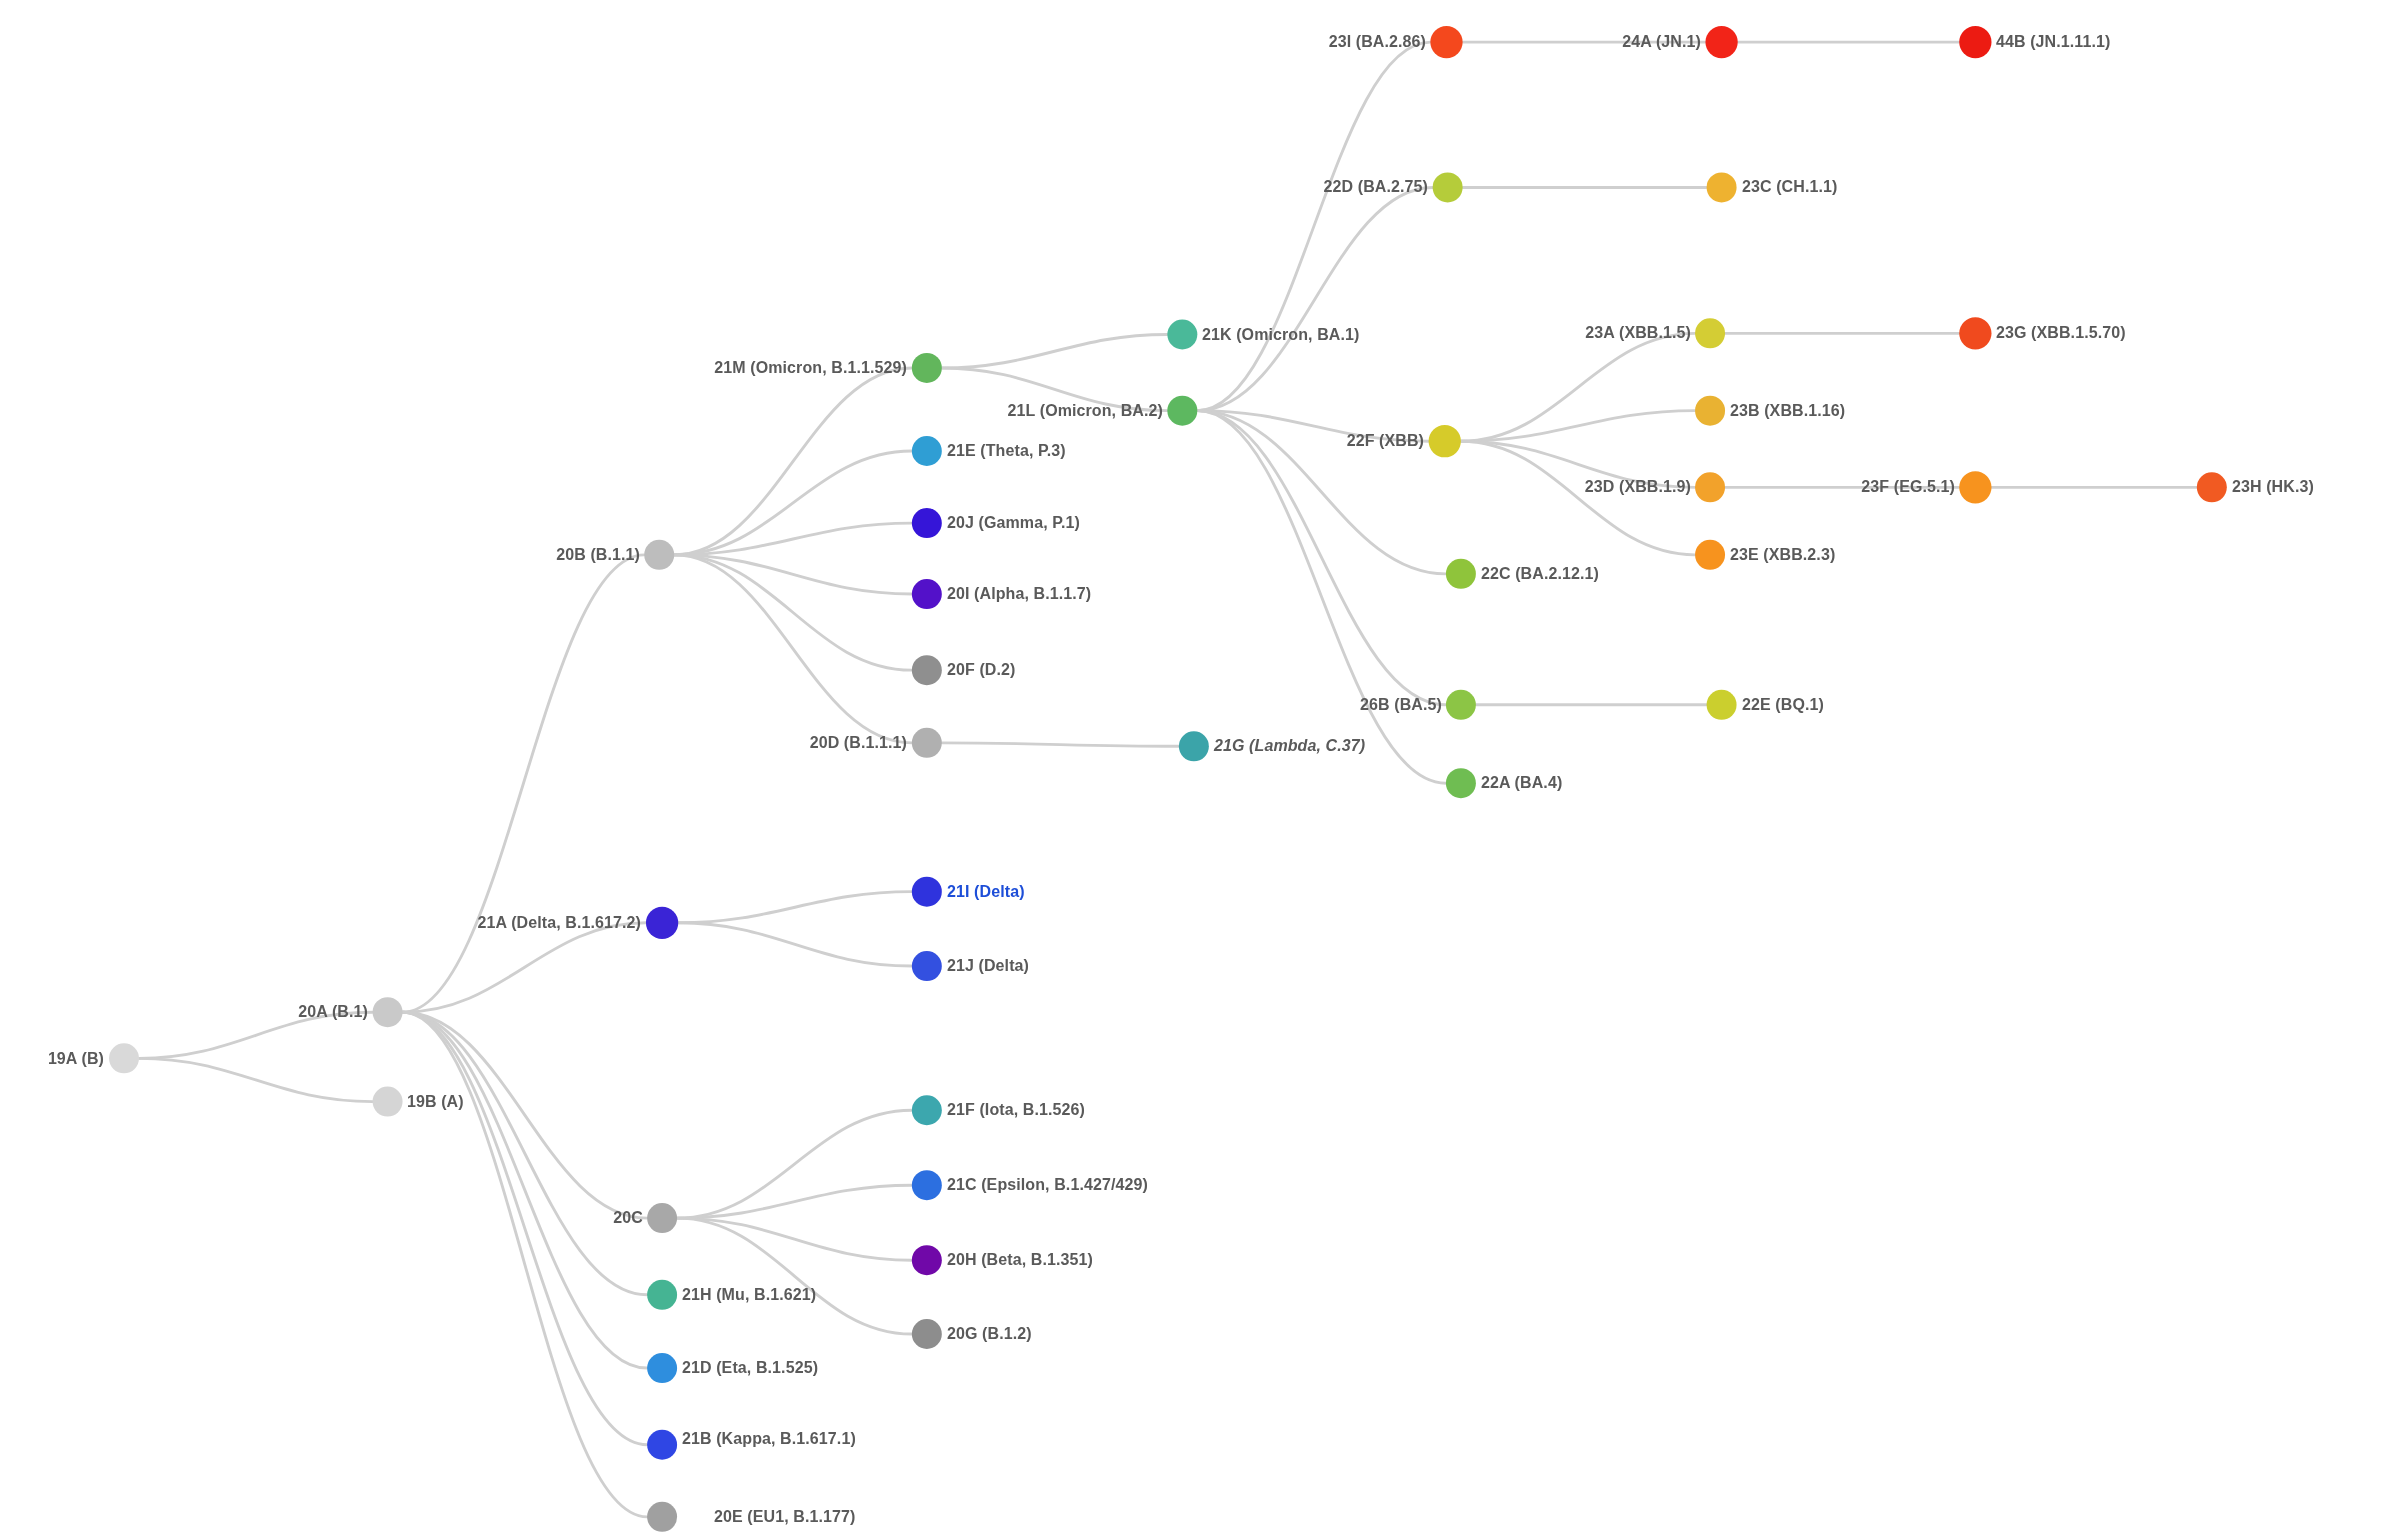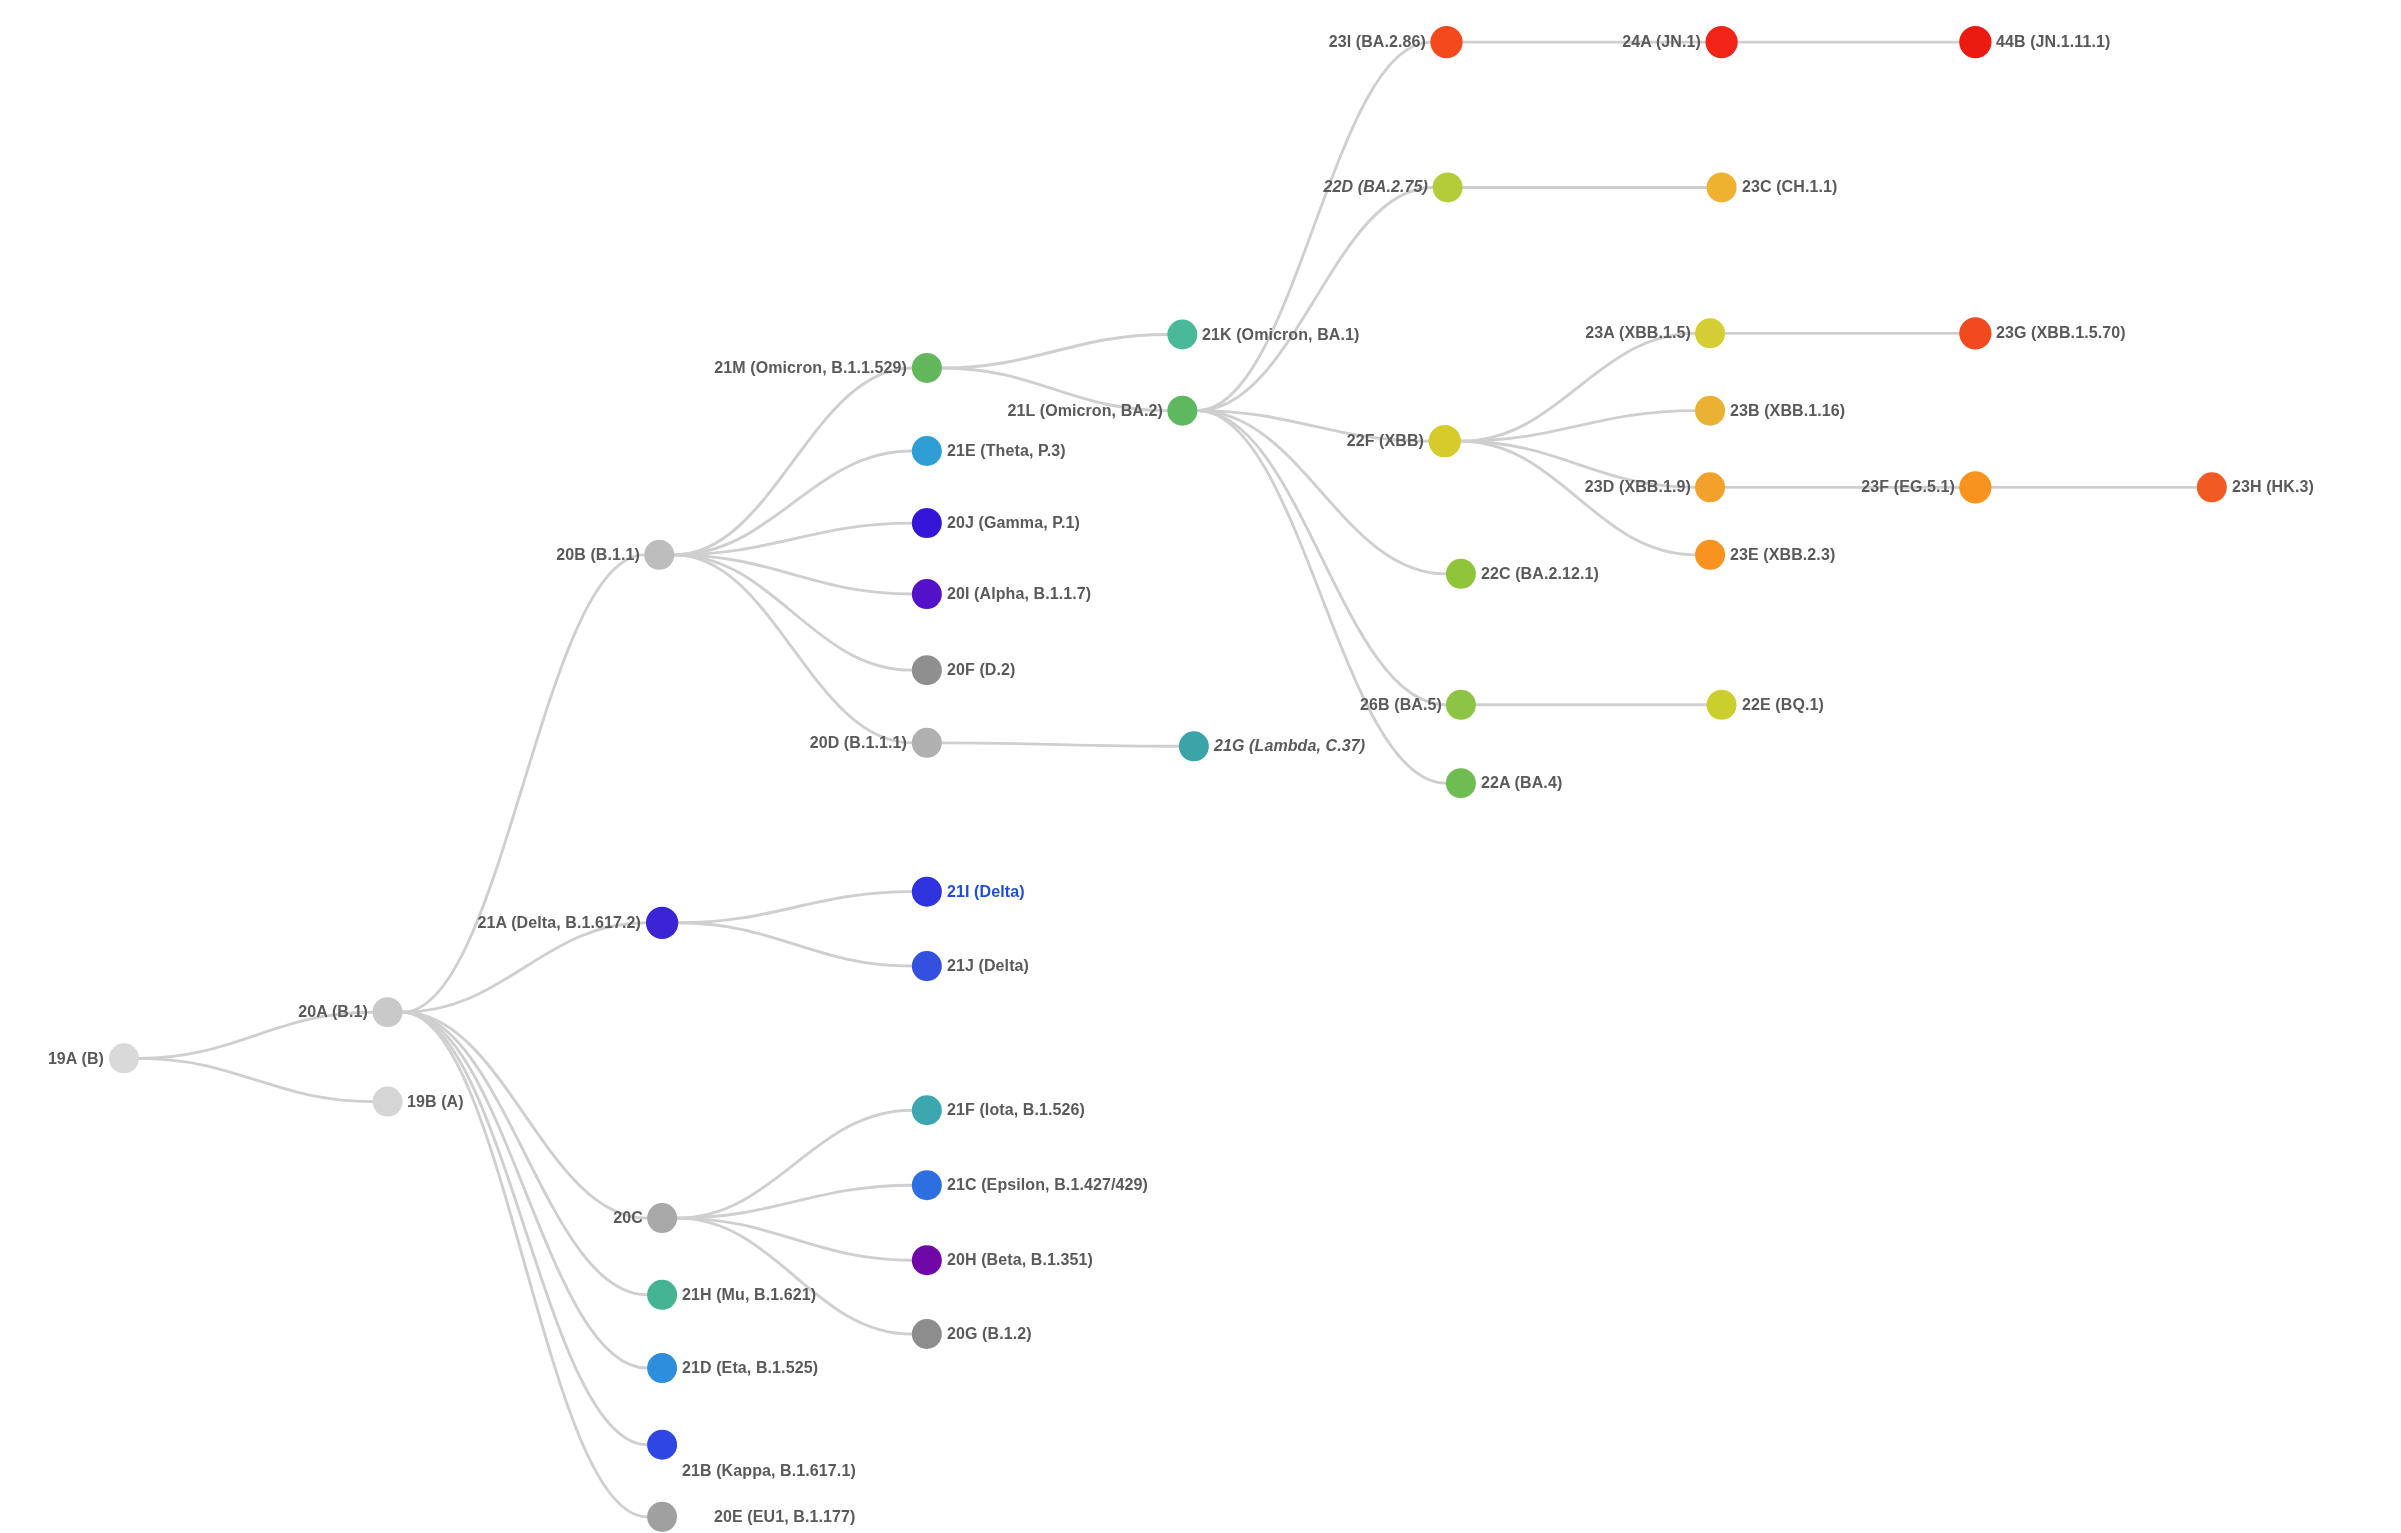--- a/index.html
+++ b/index.html
@@ -158,24 +158,24 @@
       <div class="node-label label-left" style="left: 1163px; top: 411px; color: rgb(90, 90, 90);">21L (Omicron, BA.2)</div>
       <div class="node-label label-right" style="left: 1214px; top: 746px; color: rgb(90, 90, 90); font-style: italic;">21G (Lambda, C.37)</div>
       <div class="node-label label-right" style="left: 947px; top: 892px; color: #1d4ed8;">21I (Delta)</div>
       <div class="node-label label-right" style="left: 947px; top: 966px; color: rgb(90, 90, 90); text-align: center;">21J (Delta)</div>
       <div class="node-label label-right" style="left: 947px; top: 1110px; color: rgb(90, 90, 90);">21F (Iota, B.1.526)</div>
       <div class="node-label label-right" style="left: 947px; top: 1185px; color: rgb(90, 90, 90);">21C (Epsilon, B.1.427/429)</div>
       <div class="node-label label-right" style="left: 947px; top: 1260px; color: rgb(90, 90, 90);">20H (Beta, B.1.351)</div>
       <div class="node-label label-right" style="left: 947px; top: 1334px; color: rgb(90, 90, 90);">20G (B.1.2)</div>
       <div class="node-label label-right" style="left: 682px; top: 1295px; color: rgb(90, 90, 90);">21H (Mu, B.1.621)</div>
       <div class="node-label label-right" style="left: 682px; top: 1368px; color: rgb(90, 90, 90);">21D (Eta, B.1.525)</div>
-      <div class="node-label label-right" style="left: 682px; top: 1471px; color: rgb(90, 90, 90);">21B (Kappa, B.1.617.1)</div>
+      <div class="node-label label-right" style="left: 682px; top: 1439px; color: rgb(90, 90, 90);">21B (Kappa, B.1.617.1)</div>
       <div class="node-label label-right" style="left: 682px; top: 1517px; color: rgb(90, 90, 90); margin-left: 32px;">20E (EU1, B.1.177)</div>
       <div class="node-label label-left" style="left: 1426px; top: 42px; color: rgb(90, 90, 90);">23I (BA.2.86)</div>
-      <div class="node-label label-left" style="left: 1428px; top: 187px; color: rgb(90, 90, 90); font-style: italic;">22D (BA.2.75)</div>
+      <div class="node-label label-left" style="left: 1428px; top: 187px; color: rgb(90, 90, 90);">22D (BA.2.75)</div>
       <div class="node-label label-left" style="left: 1424px; top: 441px; color: rgb(90, 90, 90);">22F (XBB)</div>
       <div class="node-label label-right" style="left: 1481px; top: 574px; color: rgb(90, 90, 90);">22C (BA.2.12.1)</div>
       <div class="node-label label-left" style="left: 1442px; top: 705px; color: rgb(90, 90, 90);">26B (BA.5)</div>
       <div class="node-label label-right" style="left: 1481px; top: 783px; color: rgb(90, 90, 90);">22A (BA.4)</div>
       <div class="node-label label-left" style="left: 1701px; top: 42px; color: rgb(90, 90, 90);">24A (JN.1)</div>
       <div class="node-label label-right" style="left: 1742px; top: 187px; color: rgb(90, 90, 90);">23C (CH.1.1)</div>
       <div class="node-label label-left" style="left: 1691px; top: 333px; color: rgb(90, 90, 90);">23A (XBB.1.5)</div>
       <div class="node-label label-right" style="left: 1730px; top: 411px; color: rgb(90, 90, 90);">23B (XBB.1.16)</div>
       <div class="node-label label-left" style="left: 1691px; top: 487px; color: rgb(90, 90, 90);">23D (XBB.1.9)</div>
       <div class="node-label label-right" style="left: 1730px; top: 555px; color: rgb(90, 90, 90);">23E (XBB.2.3)</div>

